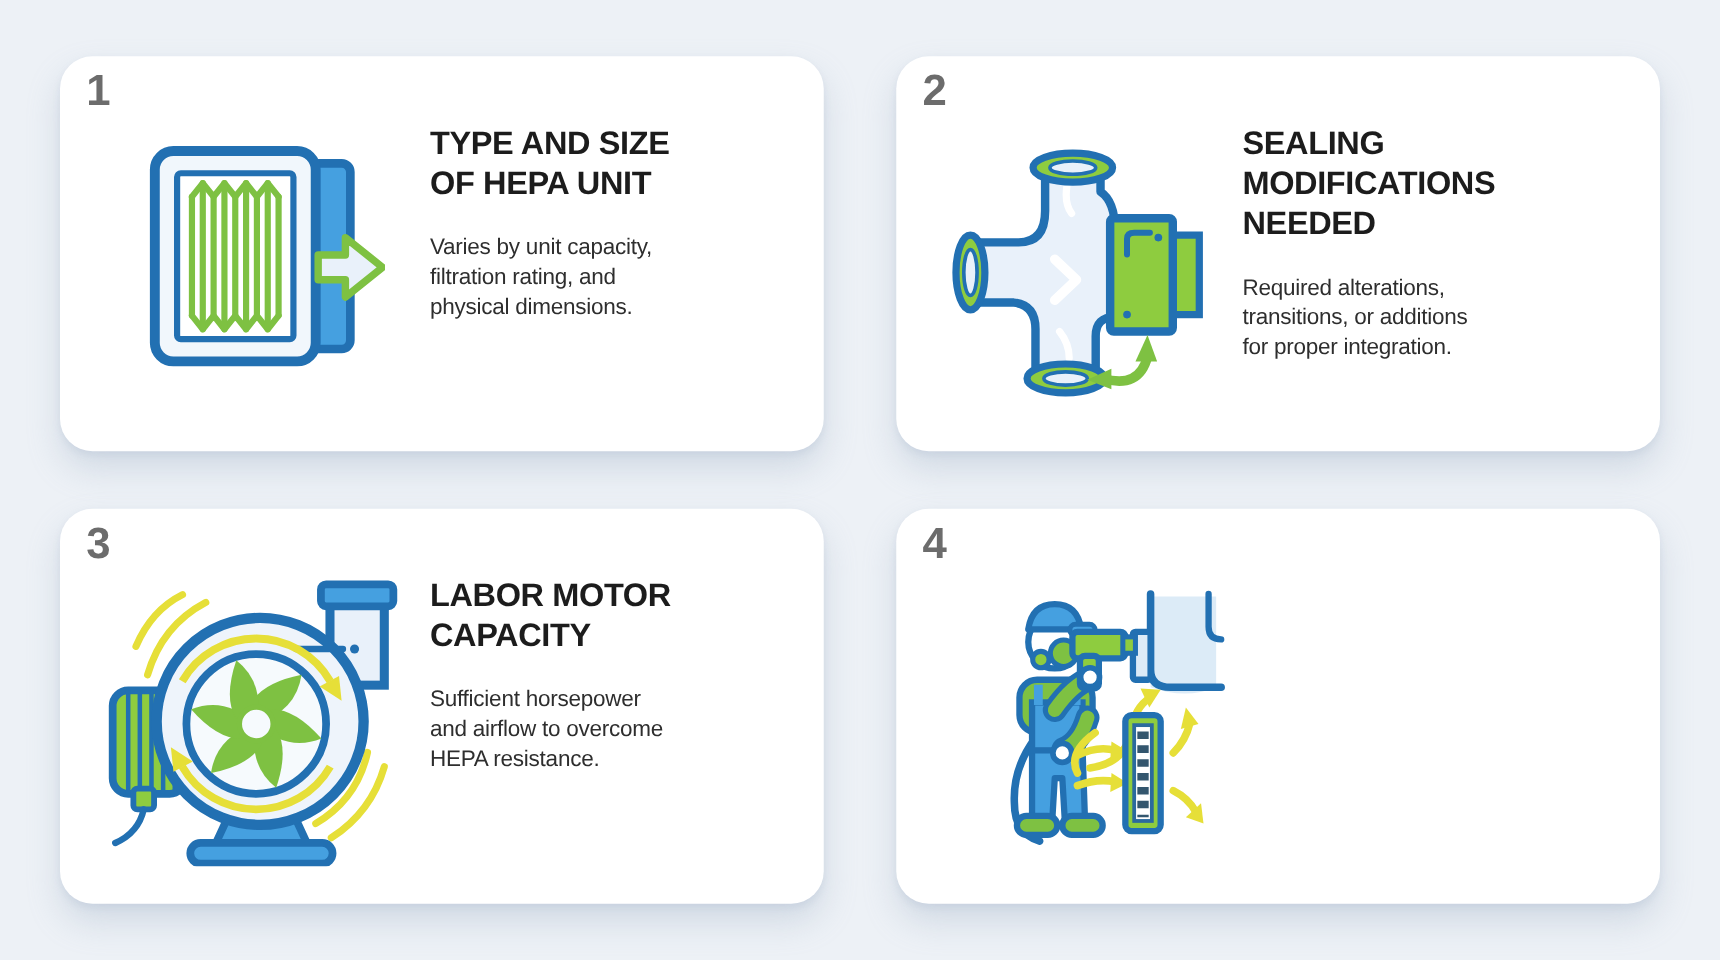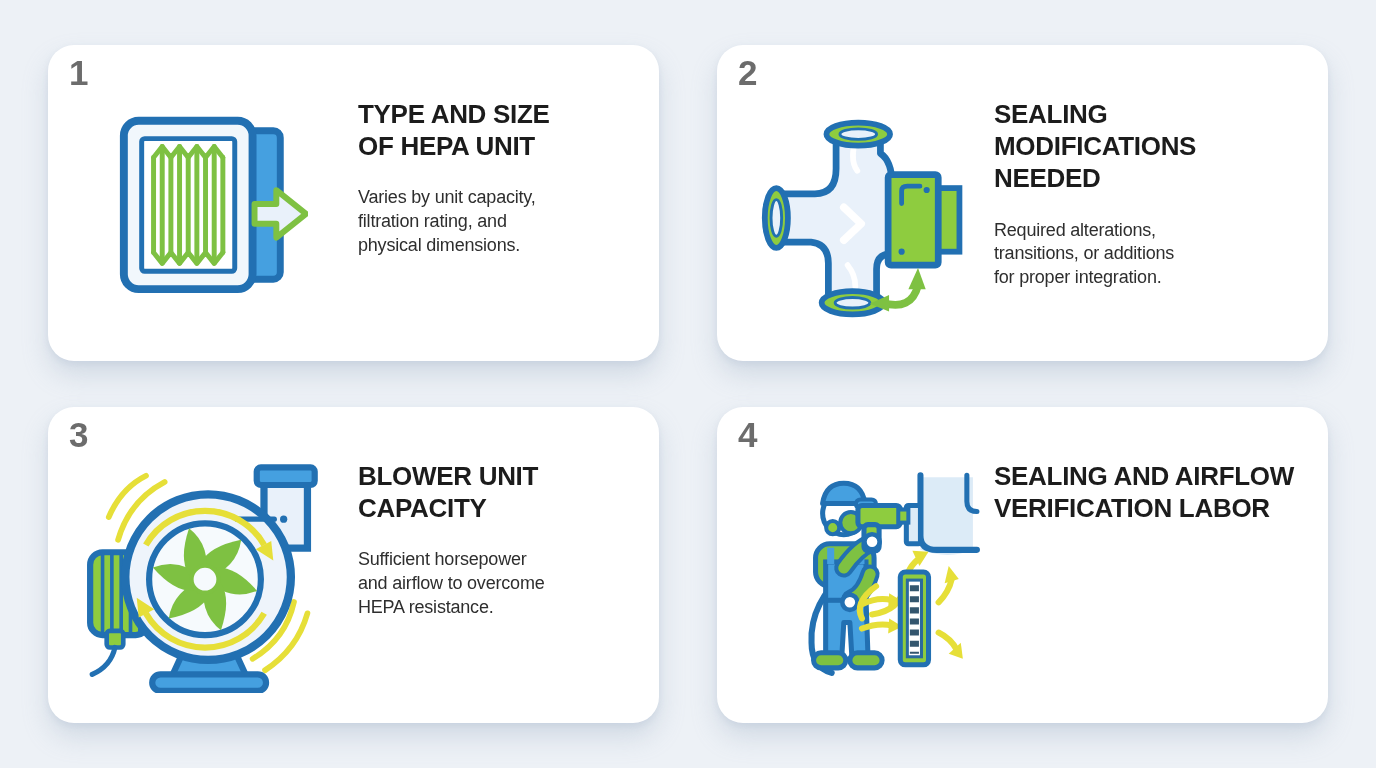--- a/index.html
+++ b/index.html
@@ -34,21 +34,21 @@
     color:var(--number-color,#6c6c6c);
     letter-spacing:-1px;
   }
   .icon-box{position:absolute;}
   .c1 .icon-box{left:62px;top:56px;width:198px;height:198px;}
   .c2 .icon-box{left:42px;top:66px;width:212px;height:212px;}
   .c3 .icon-box{left:38px;top:48px;width:238px;height:238px;}
   .c4 .icon-box{left:34px;top:44px;width:232px;height:232px;}
   .icon-box svg{width:100%;height:100%;display:block;}
   .text-box{position:absolute;top:53px;}
-  .c1 .text-box,.c3 .text-box{left:296px;width:312px;margin-left:14px;}
+  .c1 .text-box,.c3 .text-box{left:296px;width:312px;}
   .c2 .text-box,.c4 .text-box{left:277px;width:322px;}
   .card-title{
     font-size:26px;font-weight:700;line-height:1.24;
     letter-spacing:-0.3px;
     color:var(--title-color,#1c1c1c);
     white-space:pre-line;
   }
   .card-desc{
     margin-top:24px;
     font-size:18px;line-height:1.32;
@@ -152,21 +152,21 @@
         <circle cx="115" cy="120" r="13" fill="#f6fafd" stroke="var(--green)" stroke-width="4"></circle>
         <g stroke="var(--yellow)" stroke-width="6" fill="none">
           <path d="M57.8,87 A66,66 0 0 1 172.2,87"></path>
           <path d="M172.2,153 A66,66 0 0 1 57.8,153"></path>
         </g>
         <polygon points="179,83 164,91 181,102" fill="var(--yellow)"></polygon>
         <polygon points="51,157 66,149 49,138" fill="var(--yellow)"></polygon>
       </svg>
     </div>
     <div class="text-box">
-      <div class="card-title">BLOWER UNIT
+      <div class="card-title">LABOR MOTOR
 CAPACITY</div>
       <div class="card-desc">Sufficient horsepower
 and airflow to overcome
 HEPA resistance.</div>
     </div>
   </div>
 
   <div class="card c4">
     <div class="card-number">4</div>
     <div class="icon-box">
@@ -208,18 +208,16 @@
         <polygon points="137,141 150,149 136,156" fill="var(--yellow)"></polygon>
         <polygon points="137,166 150,174 136,181" fill="var(--yellow)"></polygon>
         <polygon points="192,131 206,127 196,114" fill="var(--yellow)"></polygon>
         <polygon points="210,206 196,201 208,190" fill="var(--yellow)"></polygon>
         <rect x="148" y="120" width="28" height="92" rx="5" fill="var(--bright-green)" stroke="var(--outline-blue)" stroke-width="5"></rect>
         <rect x="155" y="128" width="14" height="76" fill="#ffffff" stroke="#2b6a9e" stroke-width="3"></rect>
         <path d="M162,133 V201" stroke="#33566e" stroke-width="9" stroke-dasharray="6 5"></path>
       </svg>
     </div>
     <div class="text-box">
-      <div class="card-title">SEALING AND AIRFLOW
-VERIFICATION LABOR</div>
     </div>
   </div>
 
 </div>
 
 </body></html>

